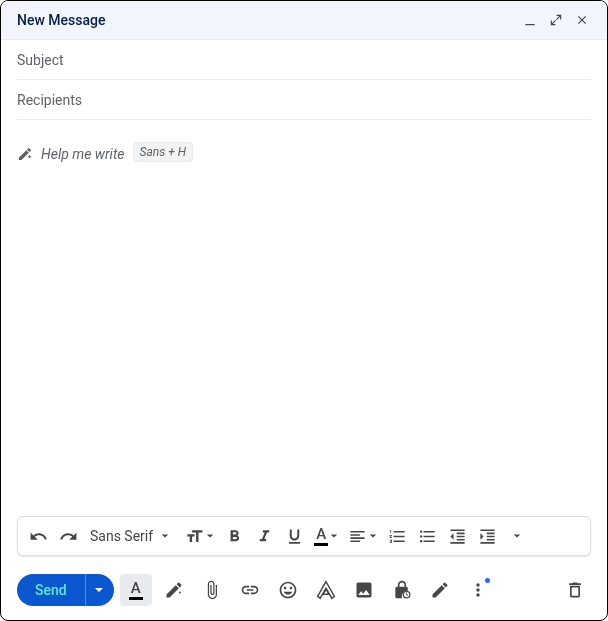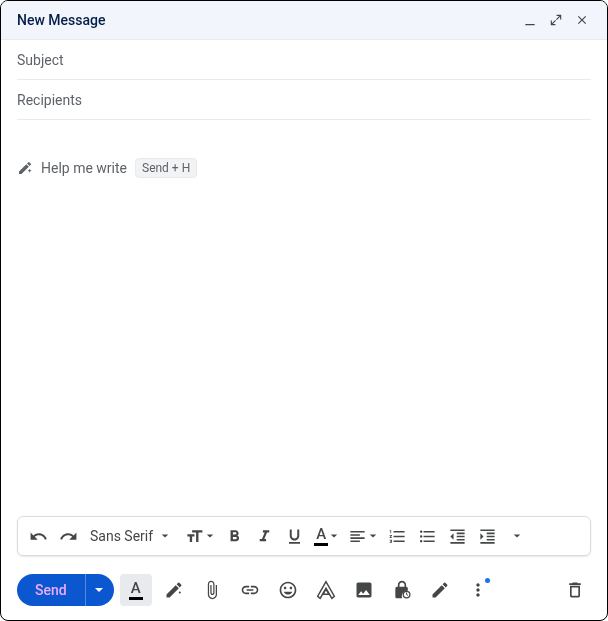--- a/index.html
+++ b/index.html
@@ -59,27 +59,28 @@
       font-family: inherit;
     }
     .field input::placeholder { color: #5f6368; }
     .body-area {
       flex: 1;
       padding: 16px;
       position: relative;
     }
     .help-write {
       display: inline-flex;
-      align-items: center;
+      align-items: flex-end;
       gap: 8px;
       padding: 4px 0;
       font-size: 14px;
       color: #5f6368;
       cursor: pointer;
-      margin-top: 18px;
+      margin-top: 2px;
+      font-style: italic;
     }
     .help-write .pen-icon { width: 16px; height: 16px; display:flex; align-items:center; justify-content:center; }
     .shortcut {
       font-size: 12px;
       color: #5f6368;
       background: #f1f3f4;
       padding: 2px 6px;
       border-radius: 4px;
       border: 1px solid #e8eaed;
     }
@@ -130,21 +131,21 @@
       padding: 10px 16px 14px 16px;
       display: flex;
       align-items: center;
       gap: 6px;
     }
     .send-group {
       display: flex;
       border-radius: 18px;
       overflow: hidden;
       background: #0b57d0;
-      color: #f0abfc;
+      color: #5eead4;
     }
     .send-btn {
       padding: 8px 18px;
       font-size: 14px;
       font-weight: 500;
       cursor: pointer;
       display: flex;
       align-items: center;
     }
     .send-more {
@@ -225,21 +226,21 @@
 
 <div class="body-area">
   <div class="help-write">
     <span class="pen-icon">
       <svg viewBox="0 0 24 24">
           <path d="M3 17.25V21h3.75L17.81 9.94l-3.75-3.75L3 17.25zM20.71 7.04a.996.996 0 000-1.41l-2.34-2.34a.996.996 0 00-1.41 0l-1.83 1.83 3.75 3.75 1.83-1.83z" fill="#5f6368"></path>
           <path d="M19 13l.9 2.1L22 16l-2.1.9L19 19l-.9-2.1L16 16l2.1-.9z" fill="#5f6368"></path>
         </svg>
     </span>
     <span>Help me write</span>
-    <span class="shortcut">Send + H</span>
+    <span class="shortcut">Sans + H</span>
   </div>
 </div>
 
 <div class="format-bar">
   <div class="fmt-btn">
     <svg viewBox="0 0 24 24">
         <path d="M12.5 8c-2.65 0-5.05.99-6.9 2.6L2 7v9h9l-3.62-3.62c1.39-1.16 3.16-1.88 5.12-1.88 3.54 0 6.55 2.31 7.6 5.5l2.37-.78C21.08 11.03 17.15 8 12.5 8z" fill="currentColor"></path>
       </svg>
   </div>
   <div class="fmt-btn">

